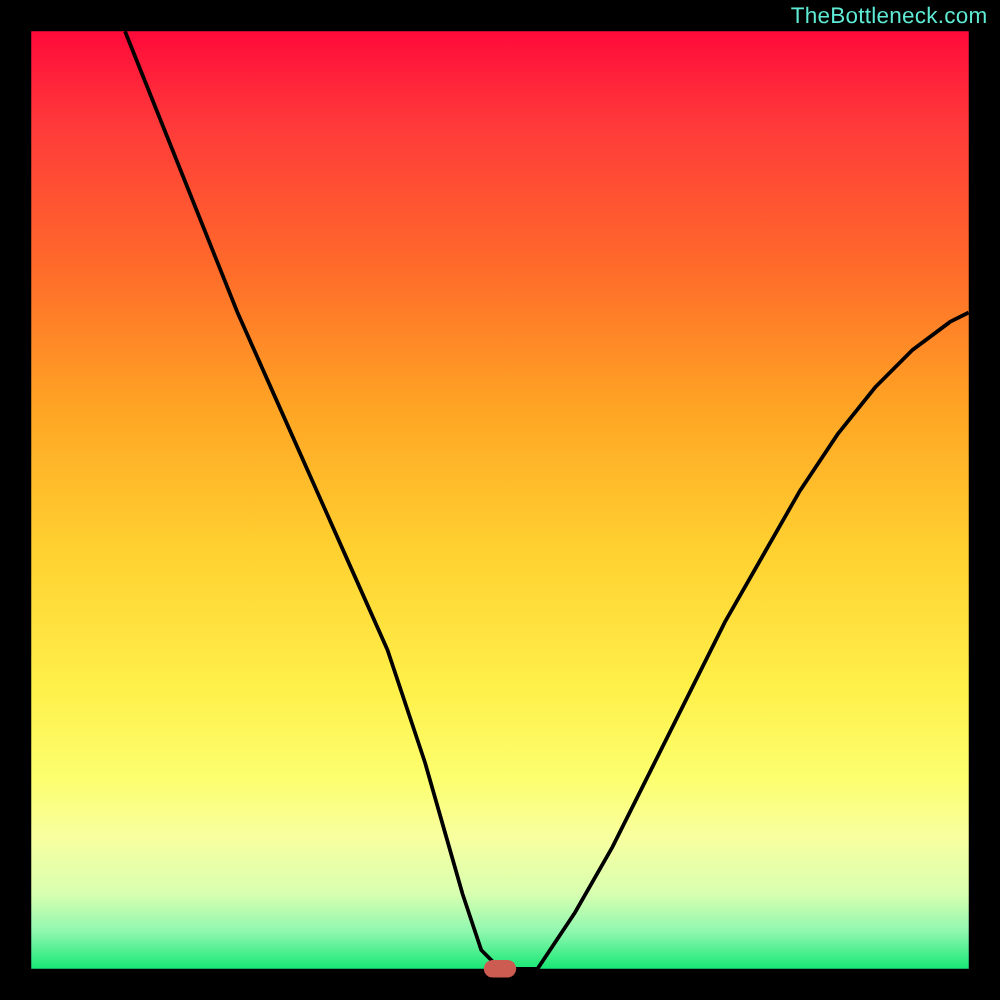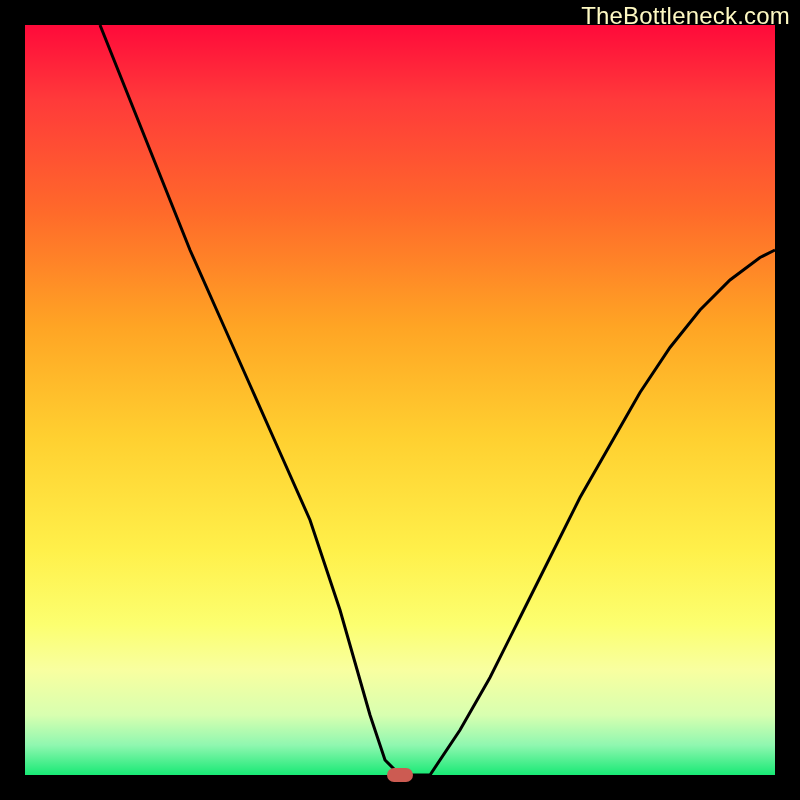--- a/index.html
+++ b/index.html
@@ -34,22 +34,22 @@
       #f8ffa0 86%,
       #d8ffb0 92%,
       #90f7b0 96%,
       #18e975 100%
     );
   }
   .watermark {
     position: absolute;
     top: 2px;
     right: 10px;
-    color: #fef9c3;
-    font-size: 24px;
+    color: #5eead4;
+    font-size: 18px;
     font-weight: 500;
     letter-spacing: 0.2px;
     user-select: none;
   }
   svg.curve {
     position: absolute;
     left: 0;
     top: 0;
     width: 750px;
     height: 750px;

